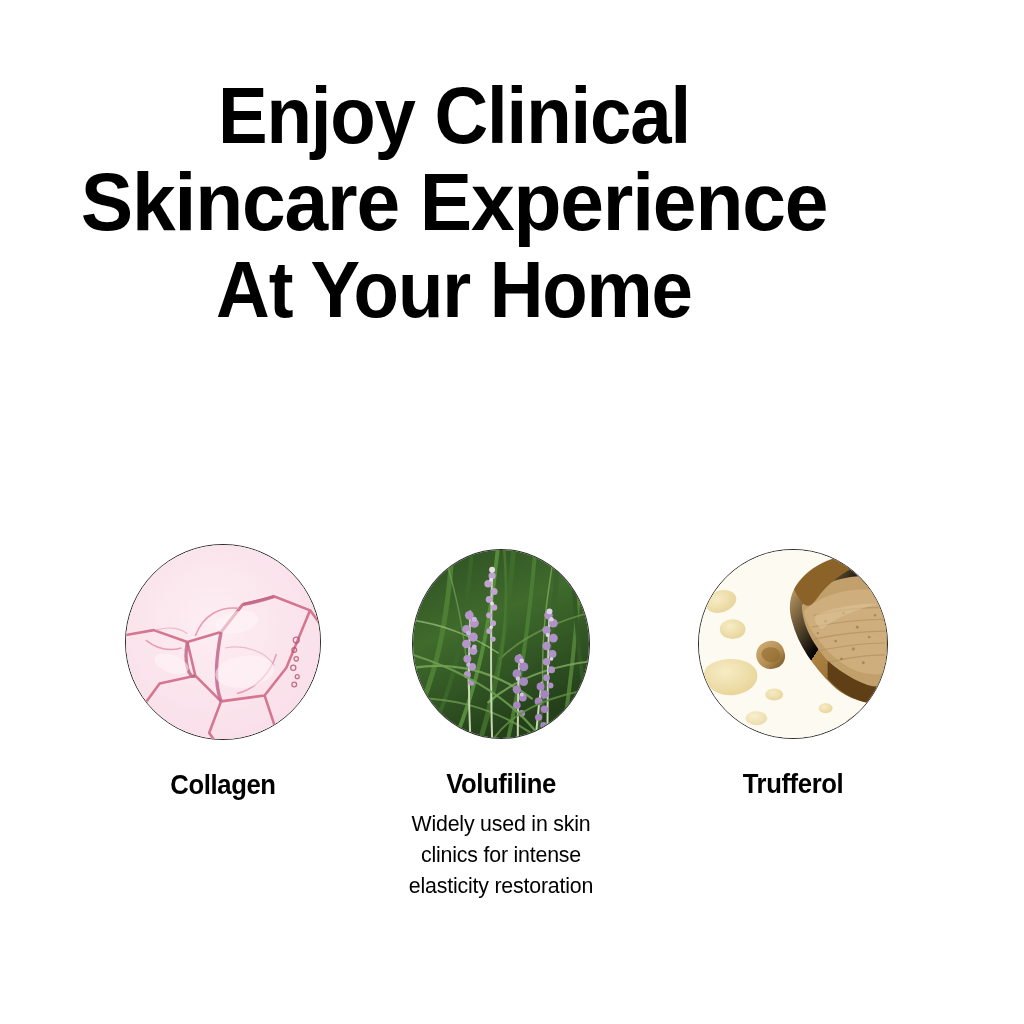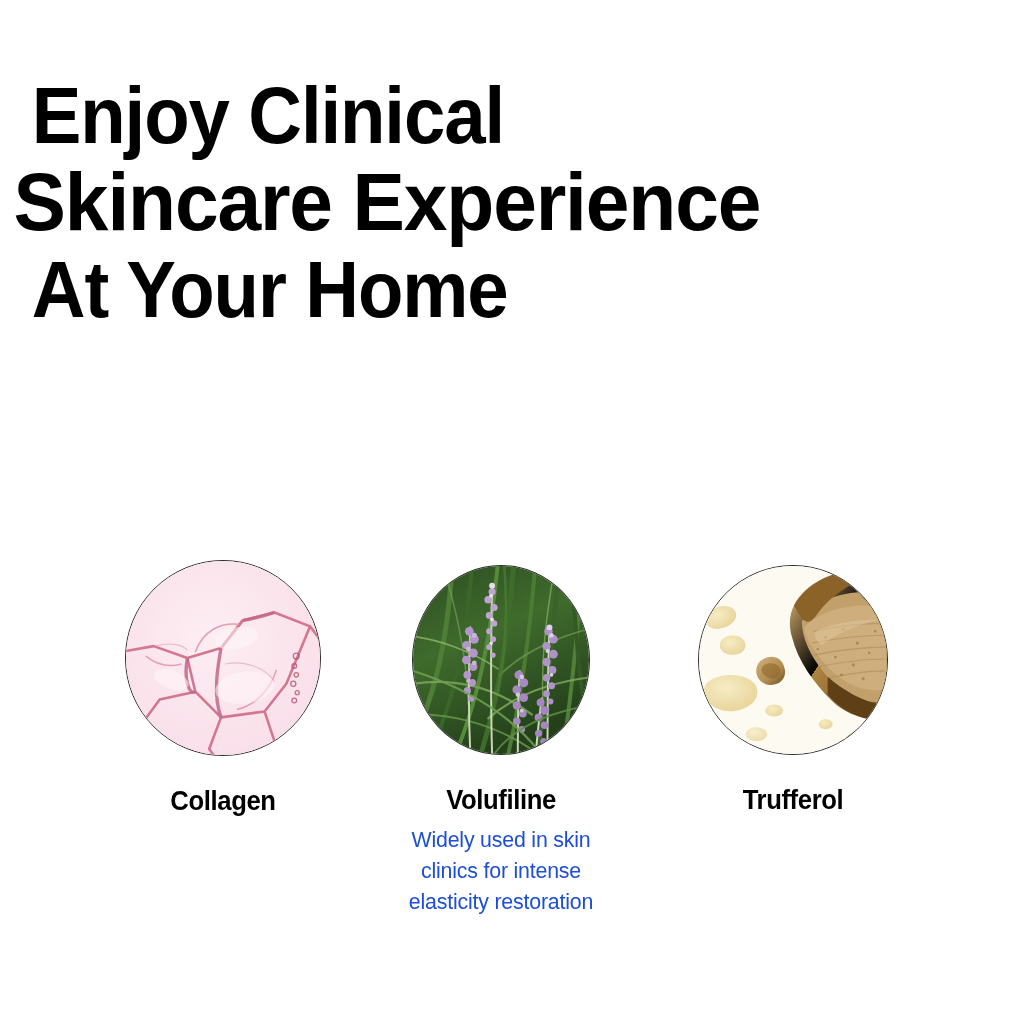--- a/index.html
+++ b/index.html
@@ -22,21 +22,21 @@
     height: 1024px;
     background: #ffffff;
   }
 
   
   .headline {
     position: absolute;
     top: 72px;
     left: 0;
     width: 908px;
-    text-align: left;
+    text-align: center;
   }
   .headline-line {
     display: block;
     font-family: "Liberation Sans", sans-serif;
     font-weight: 700;
     font-size: 80px;
     line-height: 87px;
     letter-spacing: -1.2px;
     color: #000000;
     transform: scaleX(0.93);
@@ -64,21 +64,21 @@
     color: #1c1c1c;
     letter-spacing: -0.3px;
     transform: scaleX(0.97);
     transform-origin: center center;
     white-space: nowrap;
   }
 
   
   .ingredients {
     position: absolute;
-    top: 560px;
+    top: 544px;
     left: 0;
     width: 1024px;
     height: 420px;
   }
 
   .col {
     position: absolute;
     width: 260px;
     text-align: center;
   }
@@ -112,21 +112,21 @@
     white-space: nowrap;
   }
   .col-1 .ing-name { margin-top: 30px; }
   .col-2 .ing-name { margin-top: 30px; }
   .col-3 .ing-name { margin-top: 30px; }
 
   .ing-desc {
     margin-top: 9px;
     font-size: 22px;
     line-height: 31px;
-    color: #1d4ed8;
+    color: #000000;
     font-weight: 400;
     letter-spacing: -0.2px;
   }
   .ing-desc span { display: block; white-space: nowrap; transform: scaleX(0.97); }
 </style>
 </head>
 <body>
 
 <div class="page">
 

